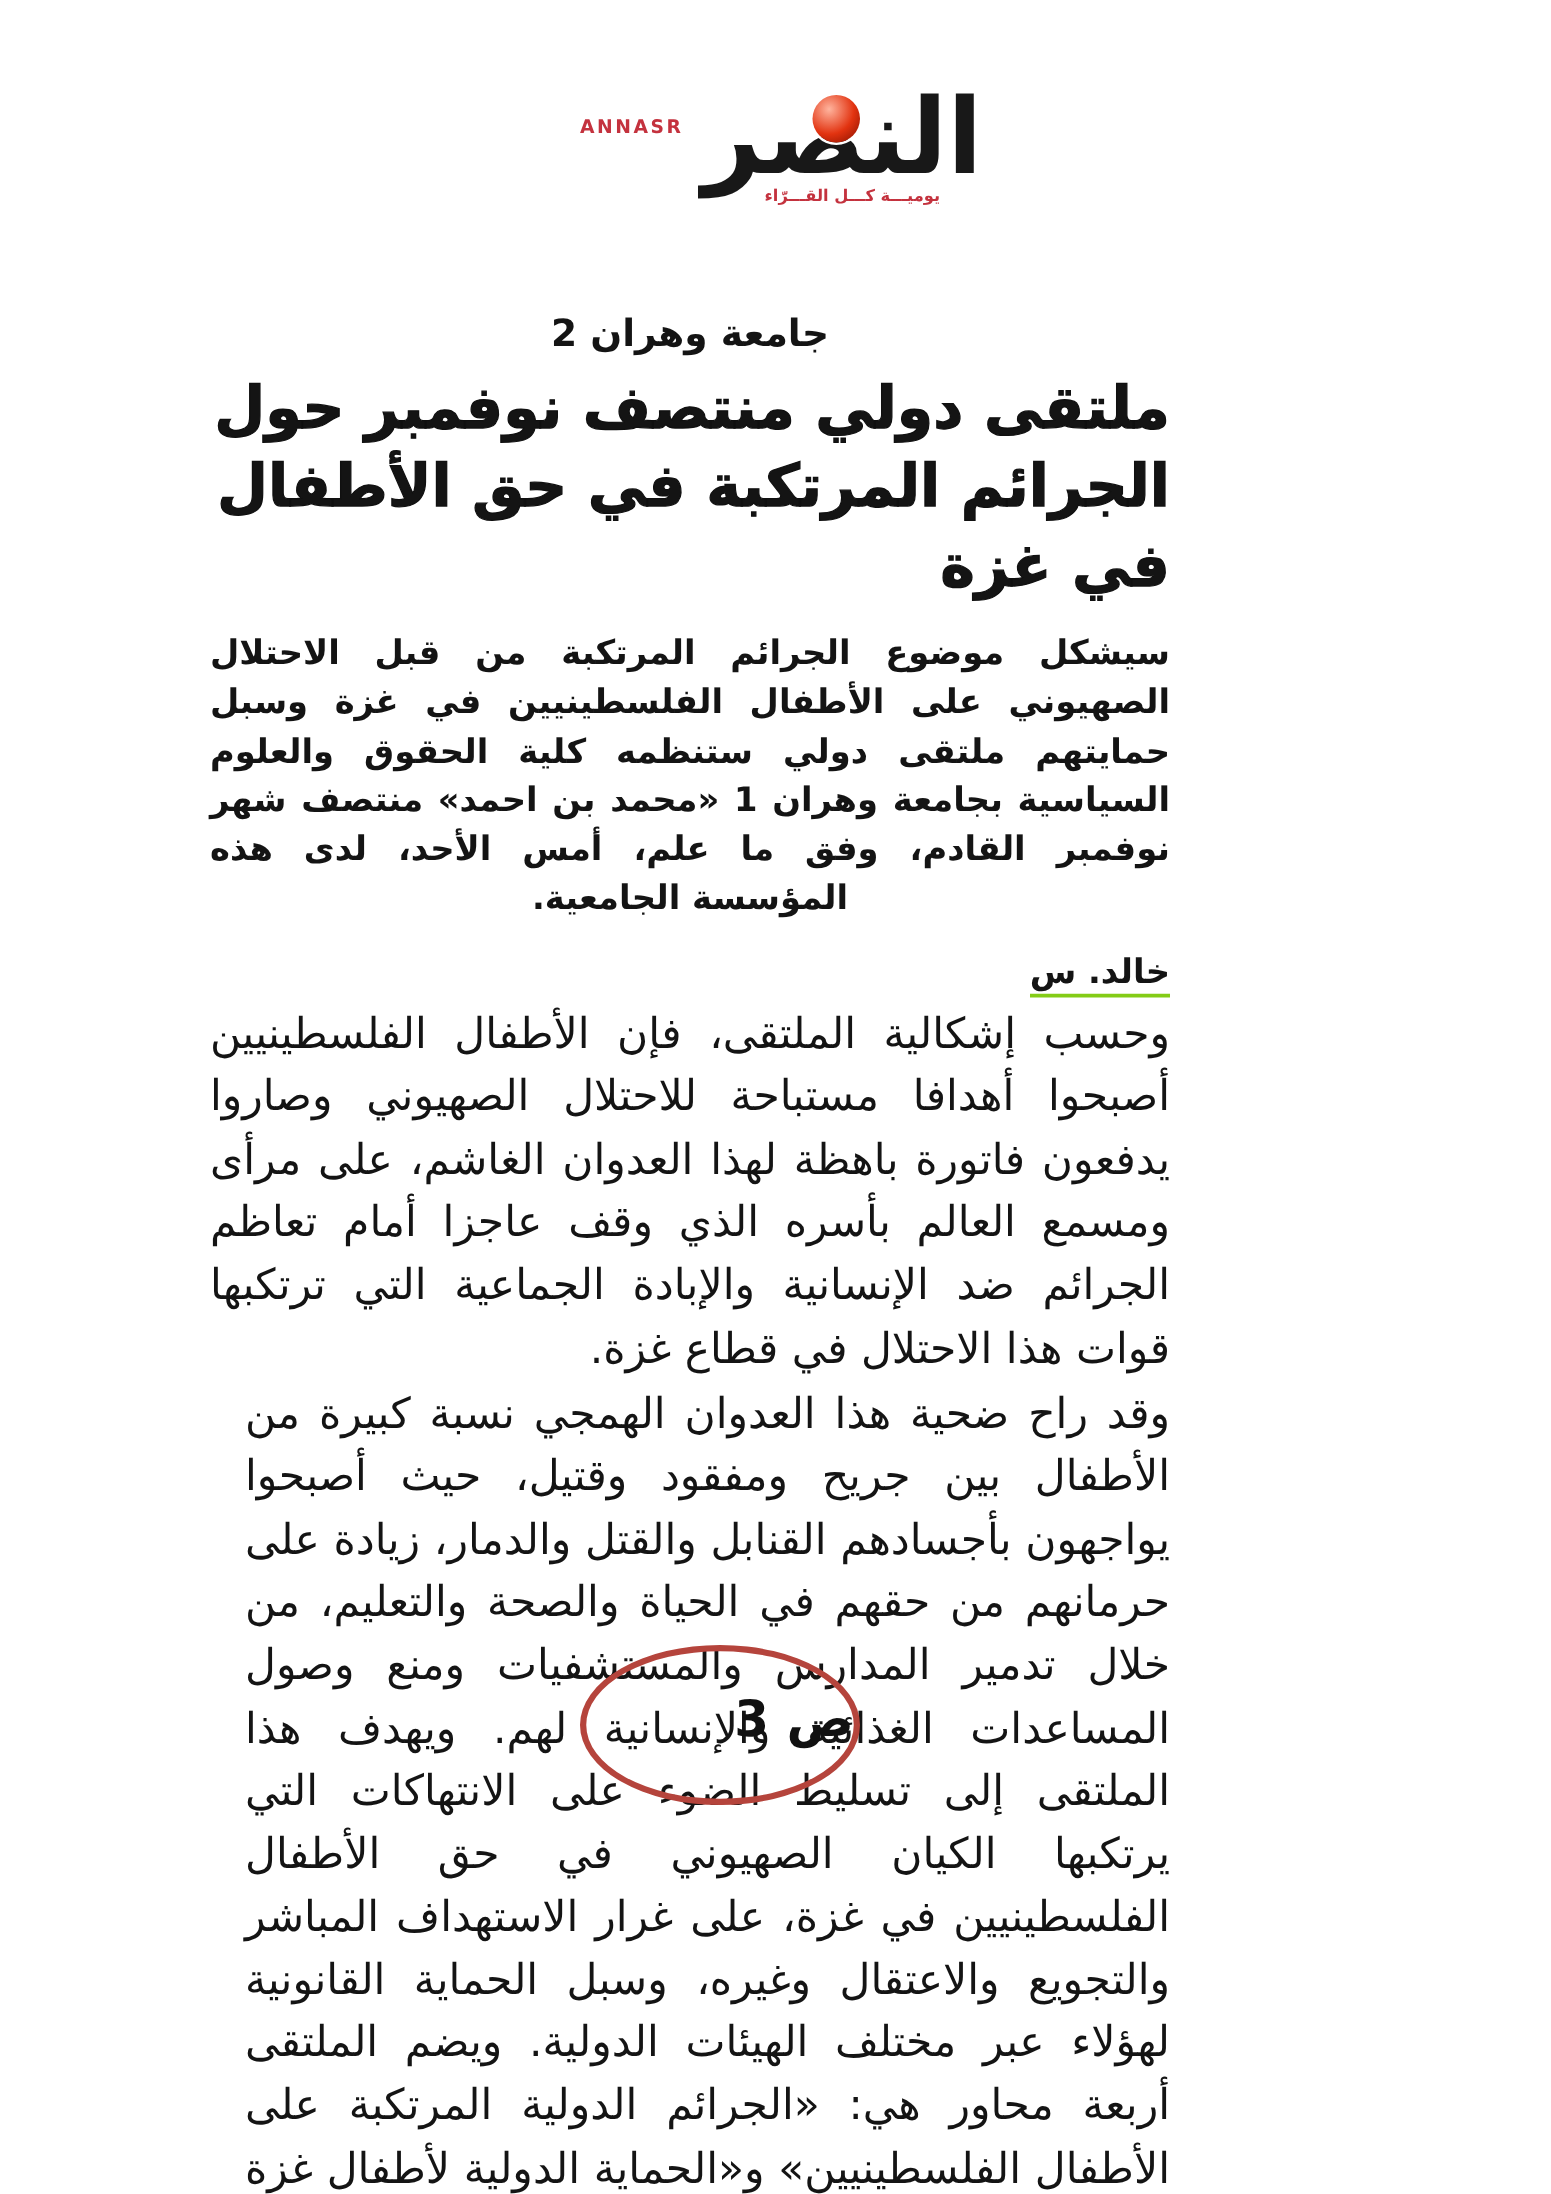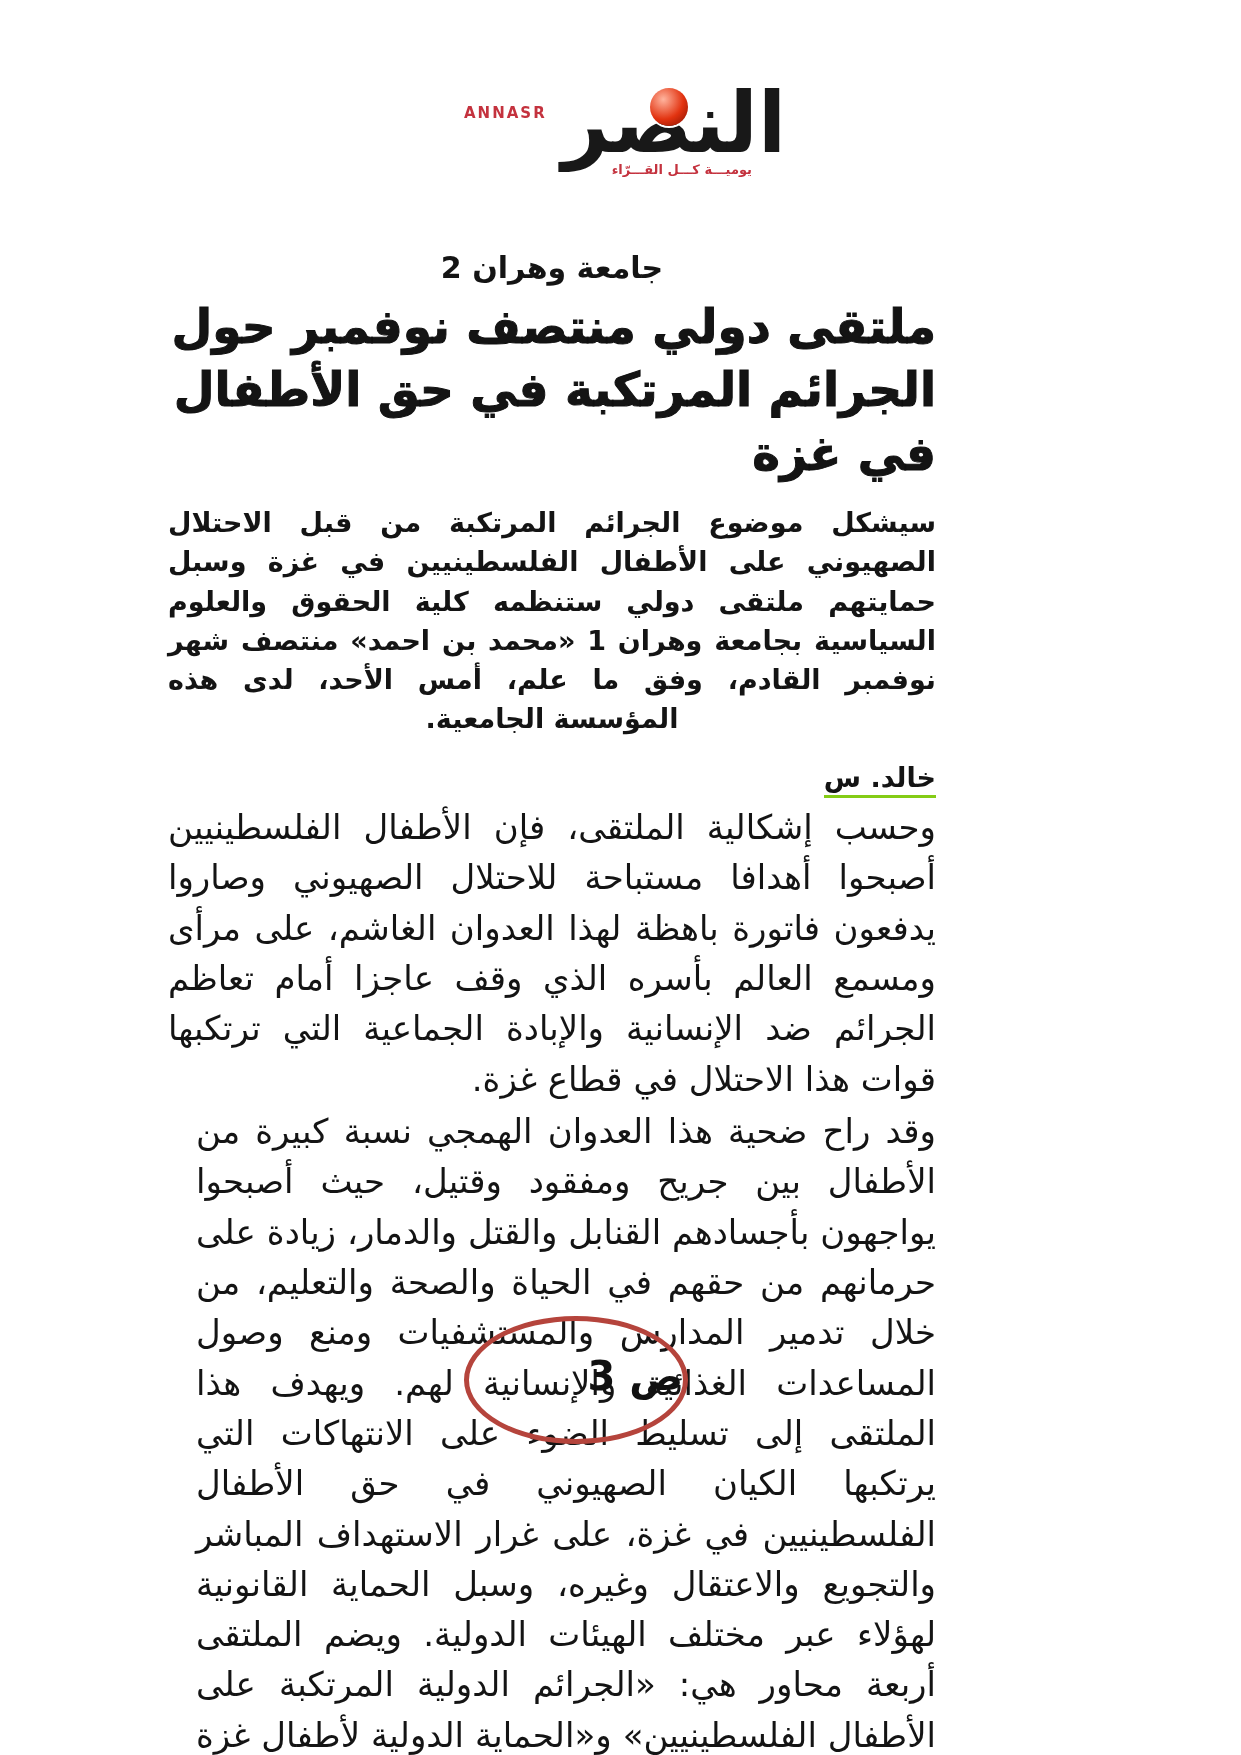--- a/index.html
+++ b/index.html
@@ -9,21 +9,21 @@
     position: relative;
     background: #ffffff;
     font-family: "DejaVu Sans", sans-serif;
     color: #141414;
     overflow: hidden;
   }
 
   
   .masthead {
     position: absolute;
-    top: 86px;
+    top: 74px;
     left: 448px;
     width: 344px;
     height: 104px;
   }
   .logo-latin {
     position: absolute;
     top: 18px;
     left: 16px;
     color: #c4323e;
     font-size: 15px;

